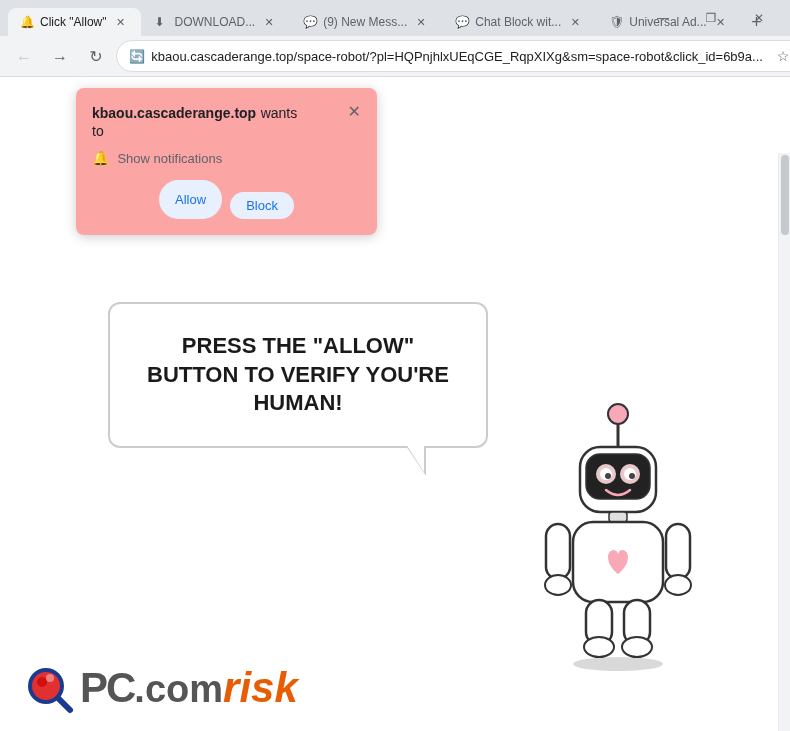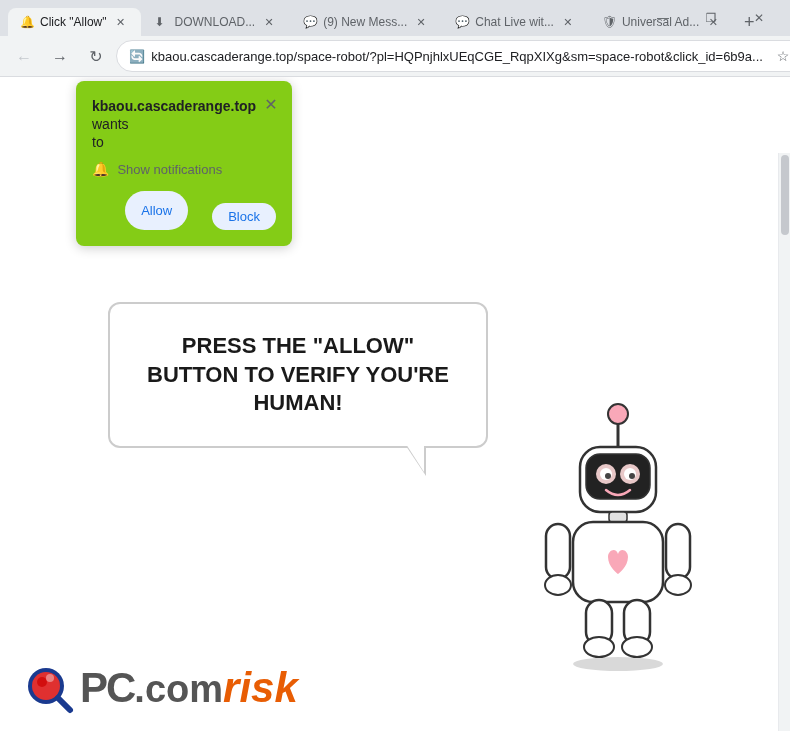--- a/index.html
+++ b/index.html
@@ -197,27 +197,27 @@
       position: relative;
       width: 778px;
       height: 655px;
       background: #fff;
       overflow: hidden;
     }
 
     
     .notification-popup {
       position: absolute;
-      top: 4px;
+      top: 11px;
       left: 76px;
-      background: #84cc16;
+      background: #fca5a5;
       border-radius: 8px;
       box-shadow: 0 2px 12px rgba(0,0,0,0.2);
       padding: 16px;
-      width: 216px;
+      width: 301px;
       z-index: 10;
     }
 
     .popup-header {
       display: flex;
       align-items: flex-start;
       justify-content: space-between;
       margin-bottom: 10px;
     }
 
@@ -254,22 +254,22 @@
     }
 
     .popup-notif-text {
       font-size: 13px;
       color: #5f6368;
       text-align: center;
     }
 
     .popup-buttons {
       display: flex;
-      justify-content: flex-end;
-      gap: 24px;
+      justify-content: center;
+      gap: 8px;
     }
 
     .popup-btn {
       padding: 6px 16px;
       border-radius: 20px;
       font-size: 13px;
       font-weight: 500;
       cursor: pointer;
       border: none;
     }
@@ -380,21 +380,21 @@
       </div>
 
       <div class="tab">
         <span class="tab-favicon">💬</span>
         <span class="tab-label">(9) New Mess...</span>
         <span class="tab-close">✕</span>
       </div>
 
       <div class="tab">
         <span class="tab-favicon">💬</span>
-        <span class="tab-label">Chat Live wit...</span>
+        <span class="tab-label">Chat Block wit...</span>
         <span class="tab-close">✕</span>
       </div>
 
       <div class="tab">
         <span class="tab-favicon">🛡</span>
         <span class="tab-label">Universal Ad...</span>
         <span class="tab-close">✕</span>
       </div>
 
       <div class="tab-new">+</div>

